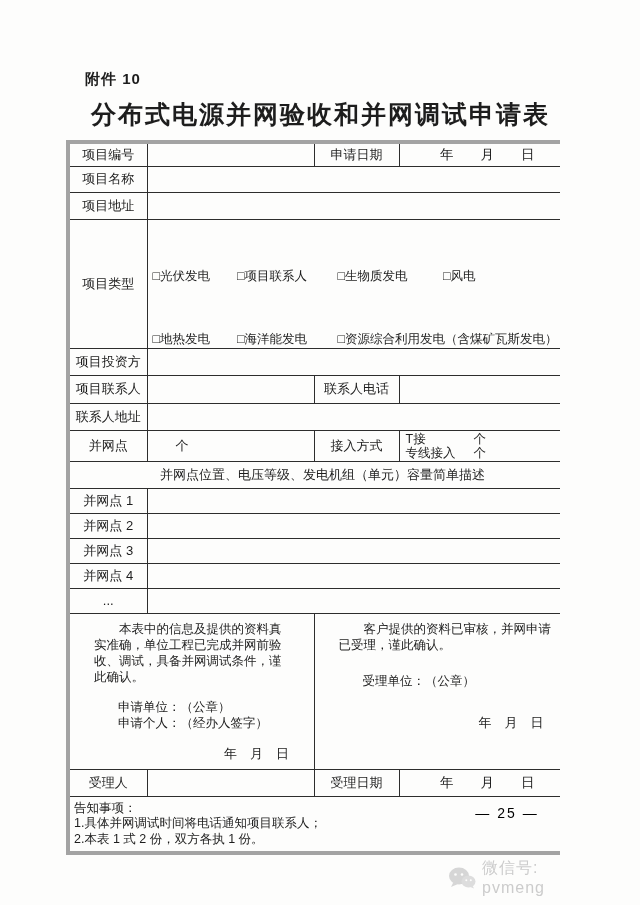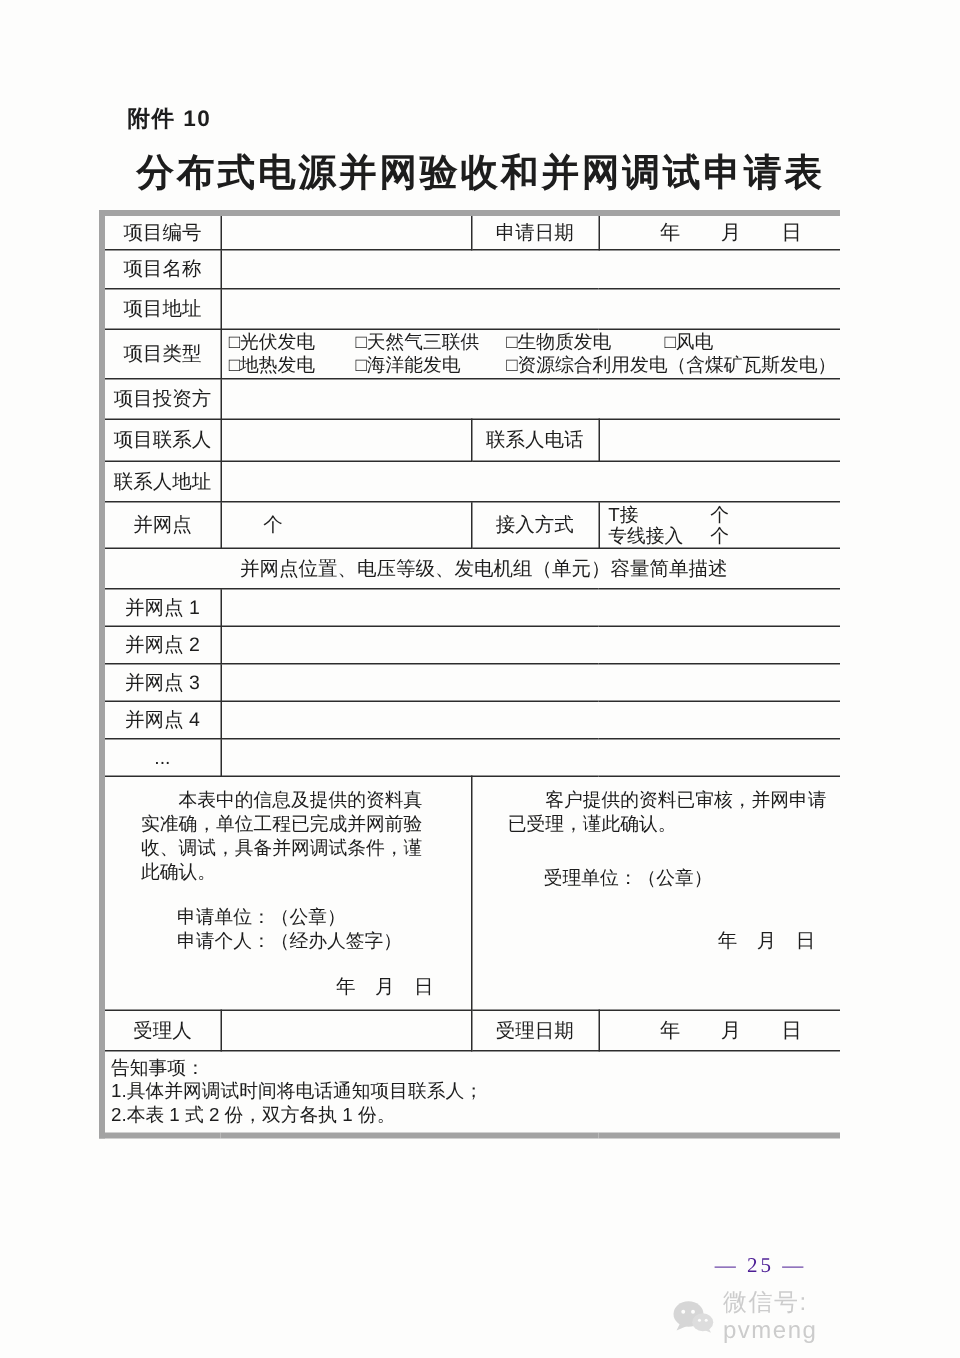--- a/index.html
+++ b/index.html
@@ -29,39 +29,39 @@
   td {
     border:1.5px solid #2d2d2d;
     font-size:13px; vertical-align:middle;
     padding:1px 5px; overflow:hidden;
   }
   td.lbl { text-align:center; }
   td.lbl2 { text-align:center; font-size:12.5px; line-height:15px; }
   td.dateval { text-align:center; font-size:13.5px; }
   .opt-line { white-space:nowrap; font-size:12.5px; line-height:15px; }
   .opt { display:inline-block; }
-  .opt.w1 { width:81px; }
+  .opt.w1 { width:81px;margin-top:48px; }
   .opt.w2 { width:97px; }
   .opt.w3 { width:102px; }
   .unit-cell { padding-left:28px; }
   .access-cell { font-size:12.5px; line-height:14px; padding-left:6px; }
   .access-name { display:inline-block; width:68px; }
   .desc-head { text-align:center; font-size:13px; }
   .decl { vertical-align:top; padding:7px 24px; font-size:12.5px; line-height:16px; }
   .decl p.body { text-indent:2em; }
   .decl .sig { margin-top:14px; padding-left:24px; }
   .decl .sig2 { padding-left:24px; }
   .decl .date-l { margin-top:15px; padding-left:130px; font-size:13px; }
   .decl .date-r { margin-top:26px; padding-left:140px; font-size:13px; }
   .decl .sig-r { margin-top:20px; padding-left:24px; }
   .notes { font-size:12.5px; line-height:15.5px; padding:4px 4px; }
   .page-number {
-    position:absolute; left:447px; top:837px; width:120px;
-    text-align:center; font-family:Liberation Serif, serif;
-    font-size:14px; color:#4c1d95; letter-spacing:2px;
+    position:absolute; left:447px; top:805px; width:120px;
+    text-align:center; font-family:Liberation Sans, sans-serif;
+    font-size:14px; color:#000000; letter-spacing:2px;
   }
   .watermark {
     position:absolute; left:448px; top:858px;
     display:flex; align-items:center; gap:6px;
     color:#cccccc; font-size:16px; letter-spacing:1px;
   }
   .watermark svg { display:block; }
 </style>
 </head>
 <body>
@@ -95,21 +95,21 @@
     <tr style="height:27px">
       <td class="lbl">项目地址</td>
       <td colspan="3"></td>
     </tr>
 
     <tr style="height:31px">
       <td class="lbl">项目类型</td>
       <td colspan="3">
         <div class="opt-line">
           <span class="opt w1">□光伏发电</span>
-          <span class="opt w2">□天然气三联供</span>
+          <span class="opt w2">□项目联系人</span>
           <span class="opt w3">□生物质发电</span>
           <span class="opt">□风电</span>
         </div>
         <div class="opt-line">
           <span class="opt w1">□地热发电</span>
           <span class="opt w2">□海洋能发电</span>
           <span class="opt">□资源综合利用发电（含煤矿瓦斯发电）</span>
         </div>
       </td>
     </tr>

